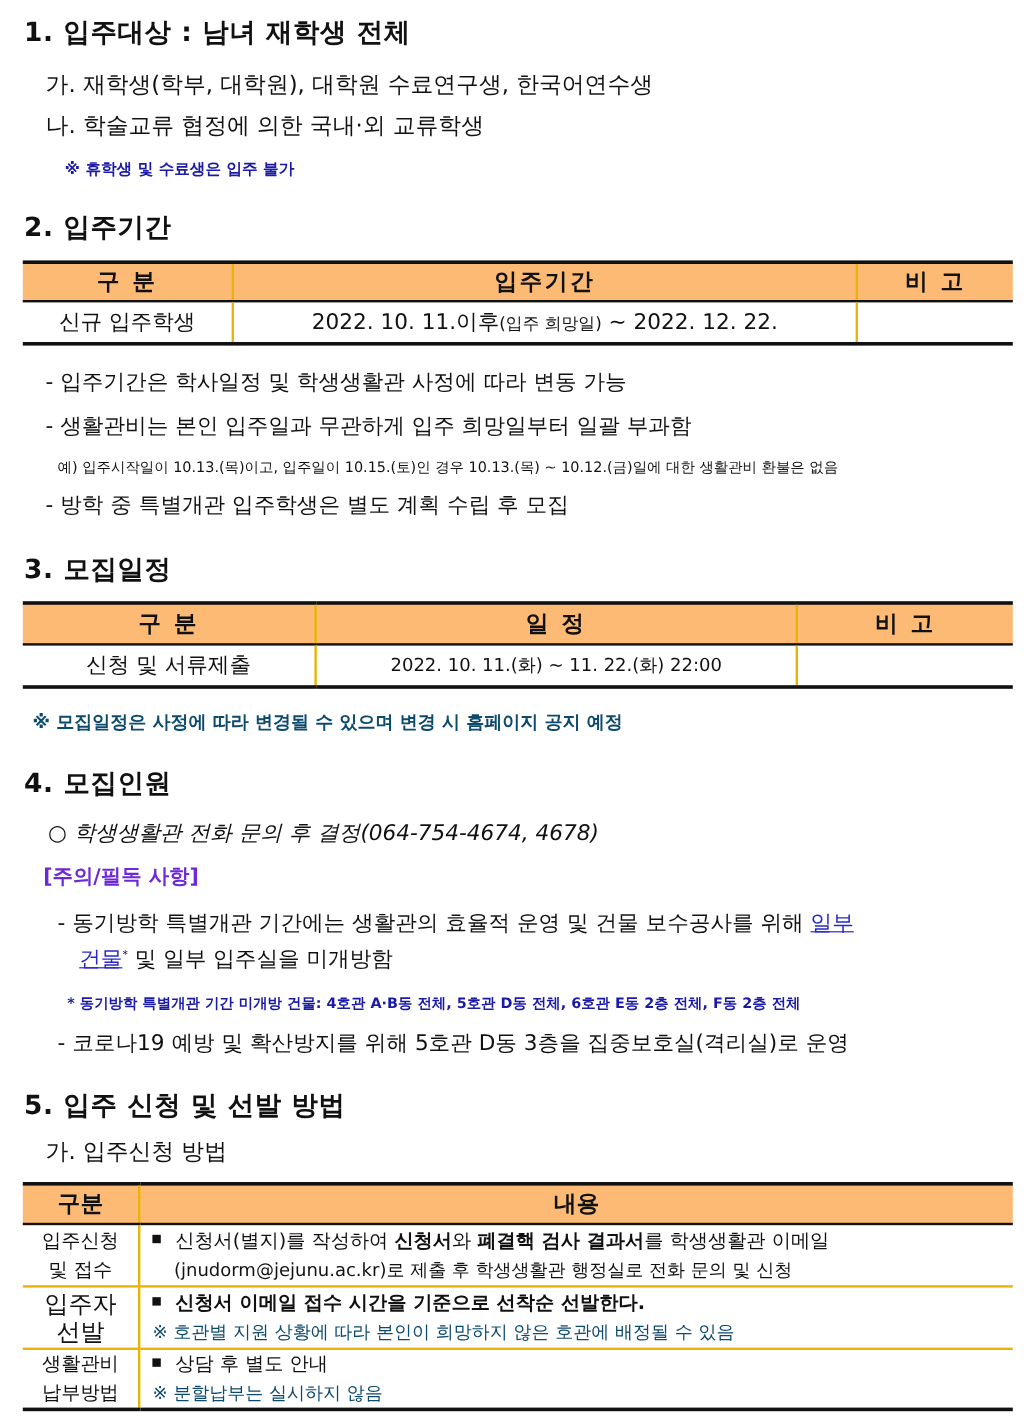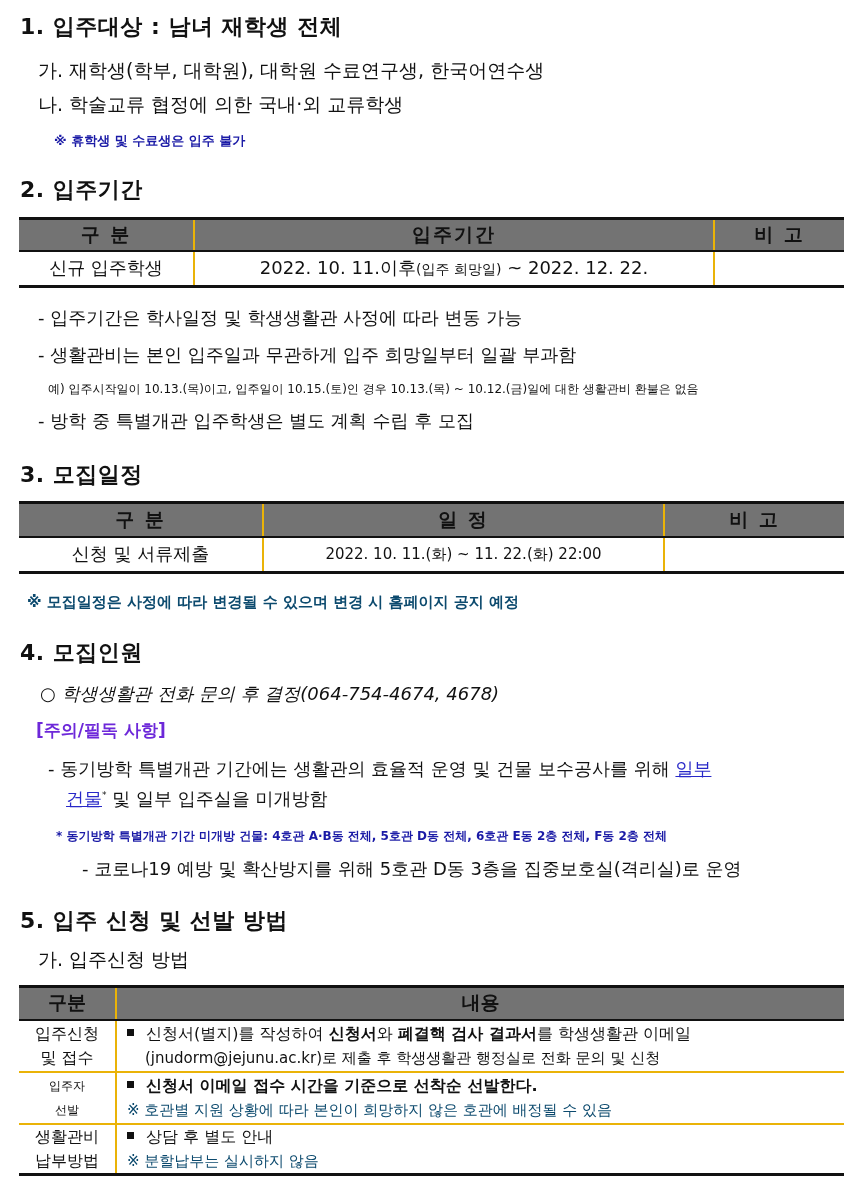--- a/index.html
+++ b/index.html
@@ -18,21 +18,21 @@
   .bold { font-weight: bold; }
   .link { color: #2828c8; text-decoration: underline; }
   table.t {
     position: absolute; border-collapse: collapse; left: 19px; width: 825px;
   }
   table.t th, table.t td { border: 2px solid #eab308; text-align: center; padding: 0; }
   table.t tr:first-child th { border-top: 3px solid #111; }
   table.t tr:last-child td { border-bottom: 3px solid #111; }
   table.t th:first-child, table.t td:first-child { border-left: none; }
   table.t th:last-child, table.t td:last-child { border-right: none; }
-  table.t th { background: #737373; font-weight: bold; font-size: 19px; letter-spacing: 2px; }
+  table.t th { background: #fdba74; font-weight: bold; font-size: 19px; letter-spacing: 2px; }
   table.t td { font-size: 18px; }
   table.t thead th { border-bottom: 2px solid #111; }
   .cell-left { text-align: left !important; padding-left: 10px !important; }
   .sq { display: inline-block; width: 7px; height: 7px; background: #111; vertical-align: middle; margin-right: 12px; position: relative; top: -2px; }
 </style>
 </head>
 <body>
 
 <div class="abs h1" style="left:20px; top:12px;">1. 입주대상 : 남녀 재학생 전체</div>
 <div class="abs t19" style="left:38px; top:58px;">가. 재학생(학부, 대학원), 대학원 수료연구생, 한국어연수생</div>
@@ -85,21 +85,21 @@
 <div class="abs h1" style="left:20px; top:638px;">4. 모집인원</div>
 <div class="abs t18" style="left:40px; top:682px;font-style:italic;">○ 학생생활관 전화 문의 후 결정(064-754-4674, 4678)</div>
 <div class="abs darkred bold" style="left:36px; top:719px; font-size:17px;">[주의/필독 사항]</div>
 <div class="abs t18" style="left:48px; top:757px;">
   <span>- 동기방학 특별개관 기간에는 생활관의 효율적 운영 및 건물 보수공사를 위해 </span><span class="link">일부</span>
 </div>
 <div class="abs t18" style="left:66px; top:787px;">
   <span class="link">건물</span><sup style="font-size:9px;">*</sup><span> 및 일부 입주실을 미개방함</span>
 </div>
 <div class="abs blue bold" style="left:56px; top:828px; font-size:12px;">* 동기방학 특별개관 기간 미개방 건물: 4호관 A·B동 전체, 5호관 D동 전체, 6호관 E동 2층 전체, F동 2층 전체</div>
-<div class="abs t18" style="left:48px; top:857px;margin-left:34px;">- 코로나19 예방 및 확산방지를 위해 5호관 D동 3층을 집중보호실(격리실)로 운영</div>
+<div class="abs t18" style="left:48px; top:857px;">- 코로나19 예방 및 확산방지를 위해 5호관 D동 3층을 집중보호실(격리실)로 운영</div>
 
 <div class="abs h1" style="left:20px; top:906px;">5. 입주 신청 및 선발 방법</div>
 <div class="abs t19" style="left:38px; top:947px;">가. 입주신청 방법</div>
 <table class="t" style="top:985px;">
   <thead>
     <tr style="height:33px;">
       <th style="width:96px; letter-spacing:0;">구분</th>
       <th style="letter-spacing:0;">내용</th>
     </tr>
   </thead>
@@ -108,21 +108,21 @@
       <td style="font-size:16px; line-height:24px;">
         <div>입주신청</div>
         <div>및 접수</div>
       </td>
       <td class="cell-left" style="font-size:16px; line-height:24px;">
         <div><span class="sq"></span><span>신청서(별지)를 작성하여 </span><b>신청서</b><span>와 </span><b>폐결핵 검사 결과서</b><span>를 학생생활관 이메일</span></div>
         <div style="padding-left:18px; font-size:15px;">(jnudorm@jejunu.ac.kr)로 제출 후 학생생활관 행정실로 전화 문의 및 신청</div>
       </td>
     </tr>
     <tr style="height:52px;">
-      <td style="font-size:12px; line-height:24px;">
+      <td style="font-size:20px; line-height:24px;">
         <div>입주자</div>
         <div>선발</div>
       </td>
       <td class="cell-left" style="font-size:16px; line-height:24px;">
         <div class="bold"><span class="sq"></span><span>신청서 이메일 접수 시간을 기준으로 선착순 선발한다.</span></div>
         <div class="red" style="font-size:15px;">※ 호관별 지원 상황에 따라 본인이 희망하지 않은 호관에 배정될 수 있음</div>
       </td>
     </tr>
     <tr style="height:50px;">
       <td style="font-size:16px; line-height:24px;">

